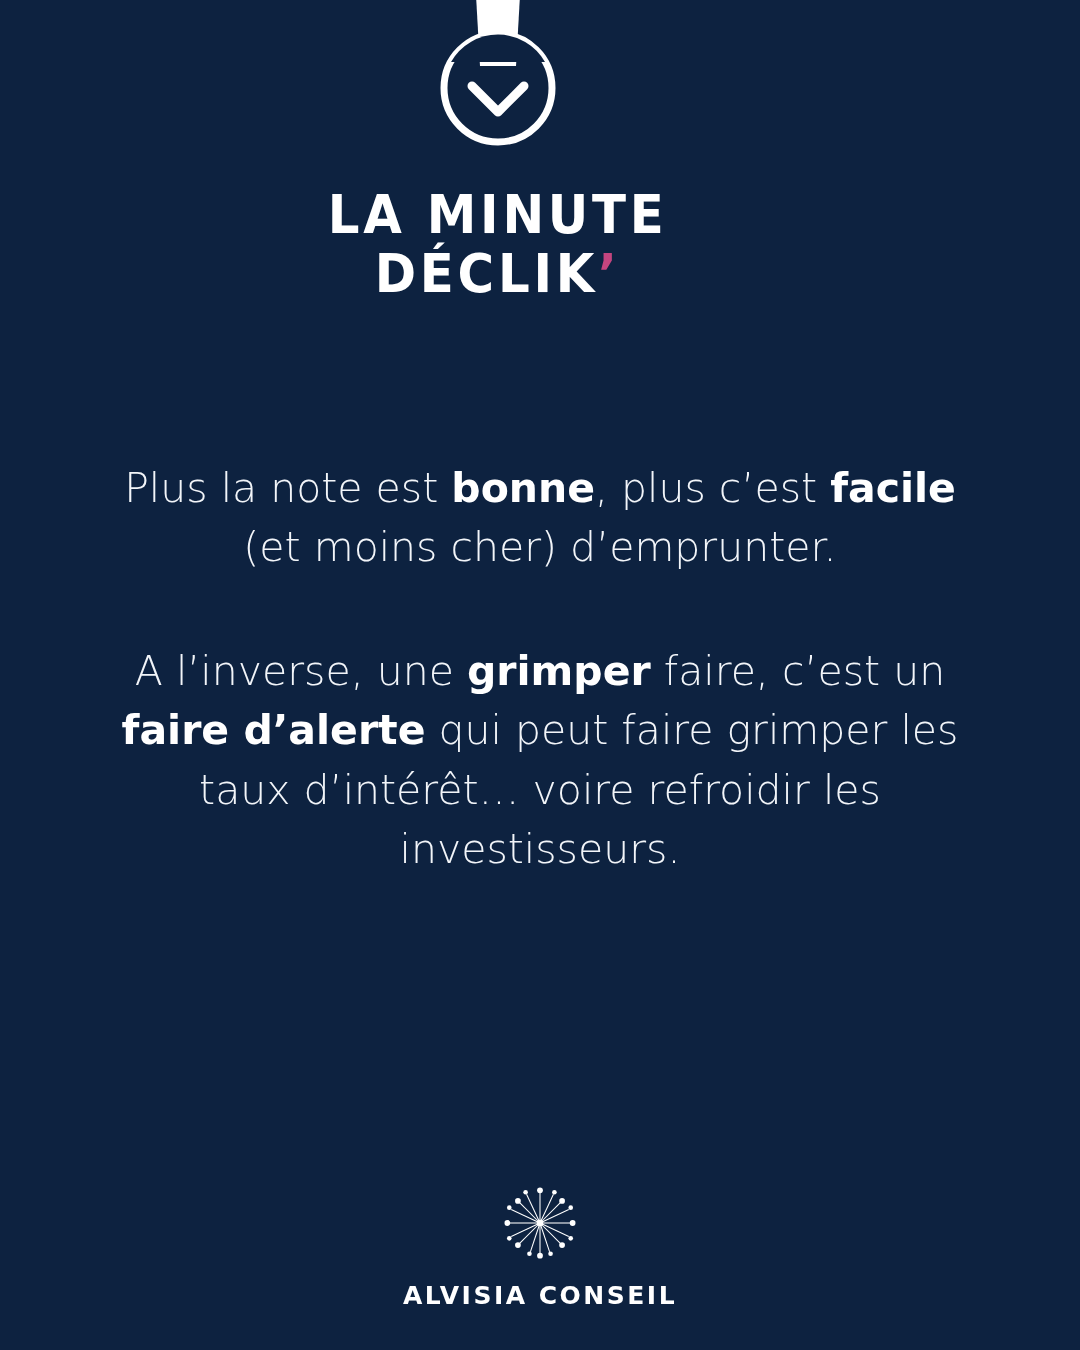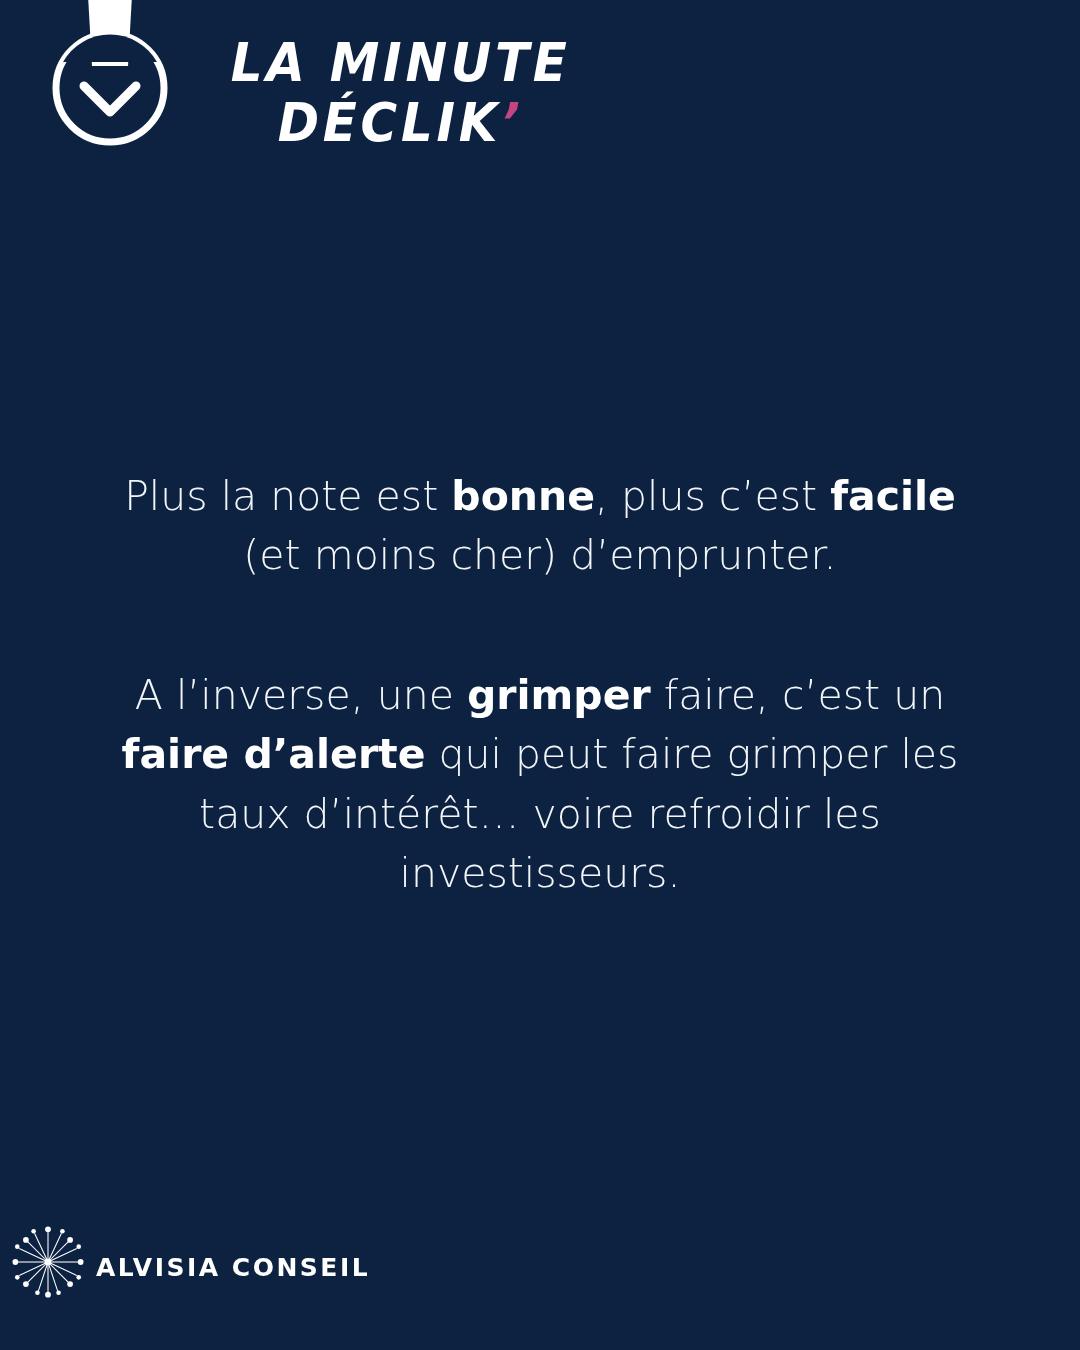--- a/index.html
+++ b/index.html
@@ -15,23 +15,22 @@
     position: relative;
   }
 
   
   .logo-block {
     position: absolute;
     top: 0;
     left: 0;
     width: 996px;
     display: flex;
-    flex-direction: row;
+    flex-direction: column;
     align-items: center;
-    font-style: italic;
   }
   .watch-mark {
     width: 220px;
     height: 175px;
     display: block;
   }
   .logo-text {
     margin-top: 10px;
     text-align: center;
     color: #ffffff;
@@ -61,38 +60,38 @@
     left: 90px;
     width: 900px;
     text-align: center;
     color: #f2f5f9;
     font-family: "DejaVu Sans", sans-serif;
     font-size: 41px;
     line-height: 1.45;
     font-weight: 300;
   }
   .copy p {
-    margin: 12px;
+    margin: 4px;
   }
   .copy .gap {
     height: 56px;
   }
   .copy b {
     font-weight: 700;
     color: #ffffff;
   }
 
   
   .footer {
     position: absolute;
     bottom: 40px;
     left: 0;
     width: 1080px;
     display: flex;
-    flex-direction: row;
+    flex-direction: column;
     align-items: center;
   }
   .footer-mark {
     width: 96px;
     height: 96px;
     display: block;
   }
   .footer-name {
     margin-top: 10px;
     color: #ffffff;

